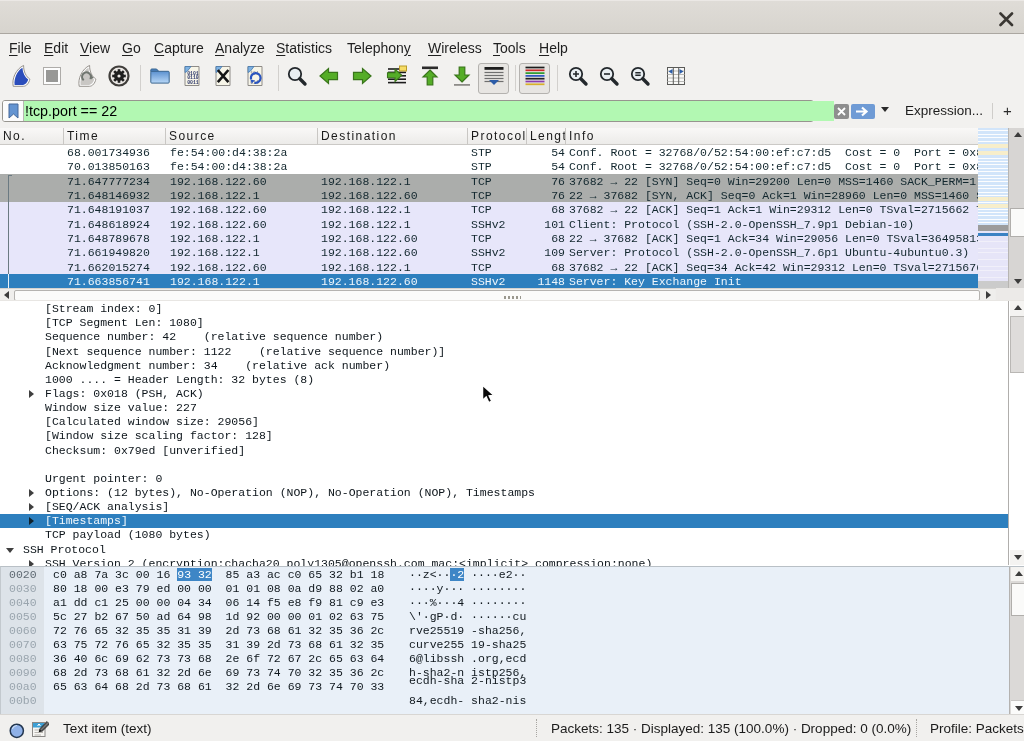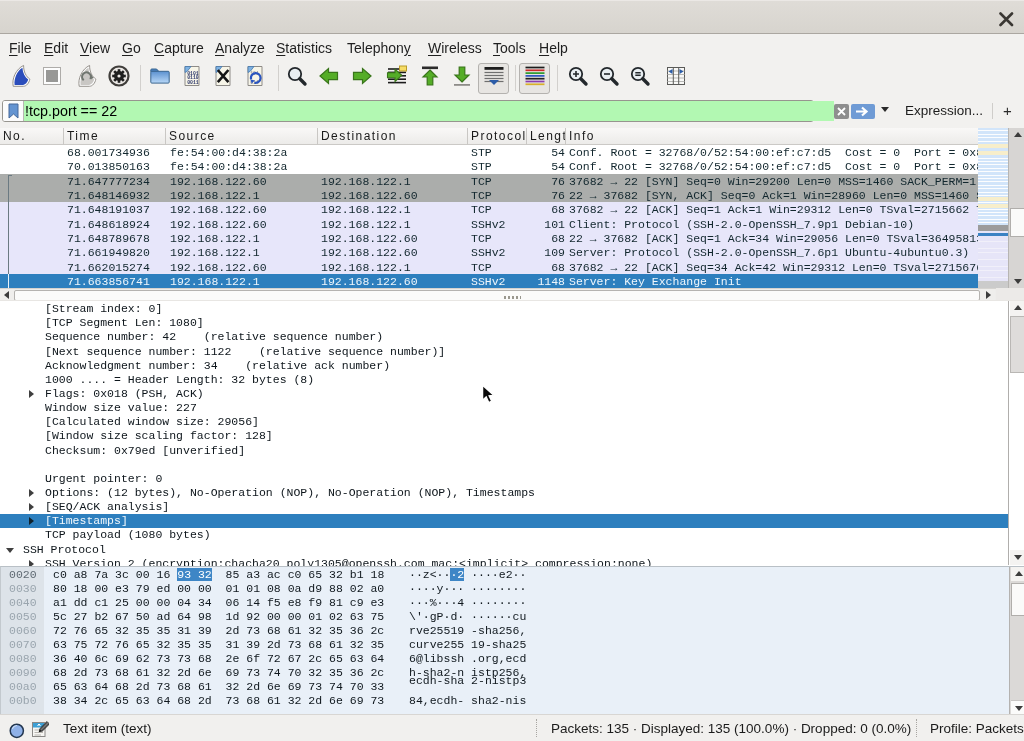--- a/index.html
+++ b/index.html
@@ -426,21 +426,20 @@
     <div class="ho" style="top:85.1px">0080</div>
     <div class="hx" style="left:52px;top:85.1px">36 40 6c 69 62 73 73 68  2e 6f 72 67 2c 65 63 64</div>
     <div class="hx" style="left:408px;top:85.1px">6@libssh .org,ecd</div>
     <div class="ho" style="top:99.2px">0090</div>
     <div class="hx" style="left:52px;top:99.2px">68 2d 73 68 61 32 2d 6e  69 73 74 70 32 35 36 2c</div>
     <div class="hx" style="left:408px;top:99.2px">h-sha2-n istp256,</div>
     <div class="ho" style="top:113.3px">00a0</div>
     <div class="hx" style="left:52px;top:113.3px">65 63 64 68 2d 73 68 61  32 2d 6e 69 73 74 70 33</div>
     <div class="hx" style="left:408px;top:107px">ecdh-sha 2-nistp3</div>
     <div class="ho" style="top:127.4px">00b0</div>
-    <div class="hx" style="left:52px;top:127.4px">38 34 2c 65 63 64 68 2d  73 68 61 32 2d 6e 69 73</div>
     <div class="hx" style="left:408px;top:127.4px">84,ecdh- sha2-nis</div>
     <div class="sbv" style="left:1008px;top:0;height:147px;background:#dbd9d7;border-left:1px solid #b4b2b0">
       <div class="sbtn" style="top:0;height:14px;background:#f4f3f1">
           <div class="tri-u"></div>
         </div>
       <div class="abs" style="left:1px;top:16px;width:15px;height:33px;background:#fafaf9;border:1px solid #b0aeab"></div>
       <div class="sbtn" style="top:133px;height:14px;background:#fbfbfa;border-top:1px solid #c8c6c4">
           <div class="tri-d"></div>
         </div>
     </div>

